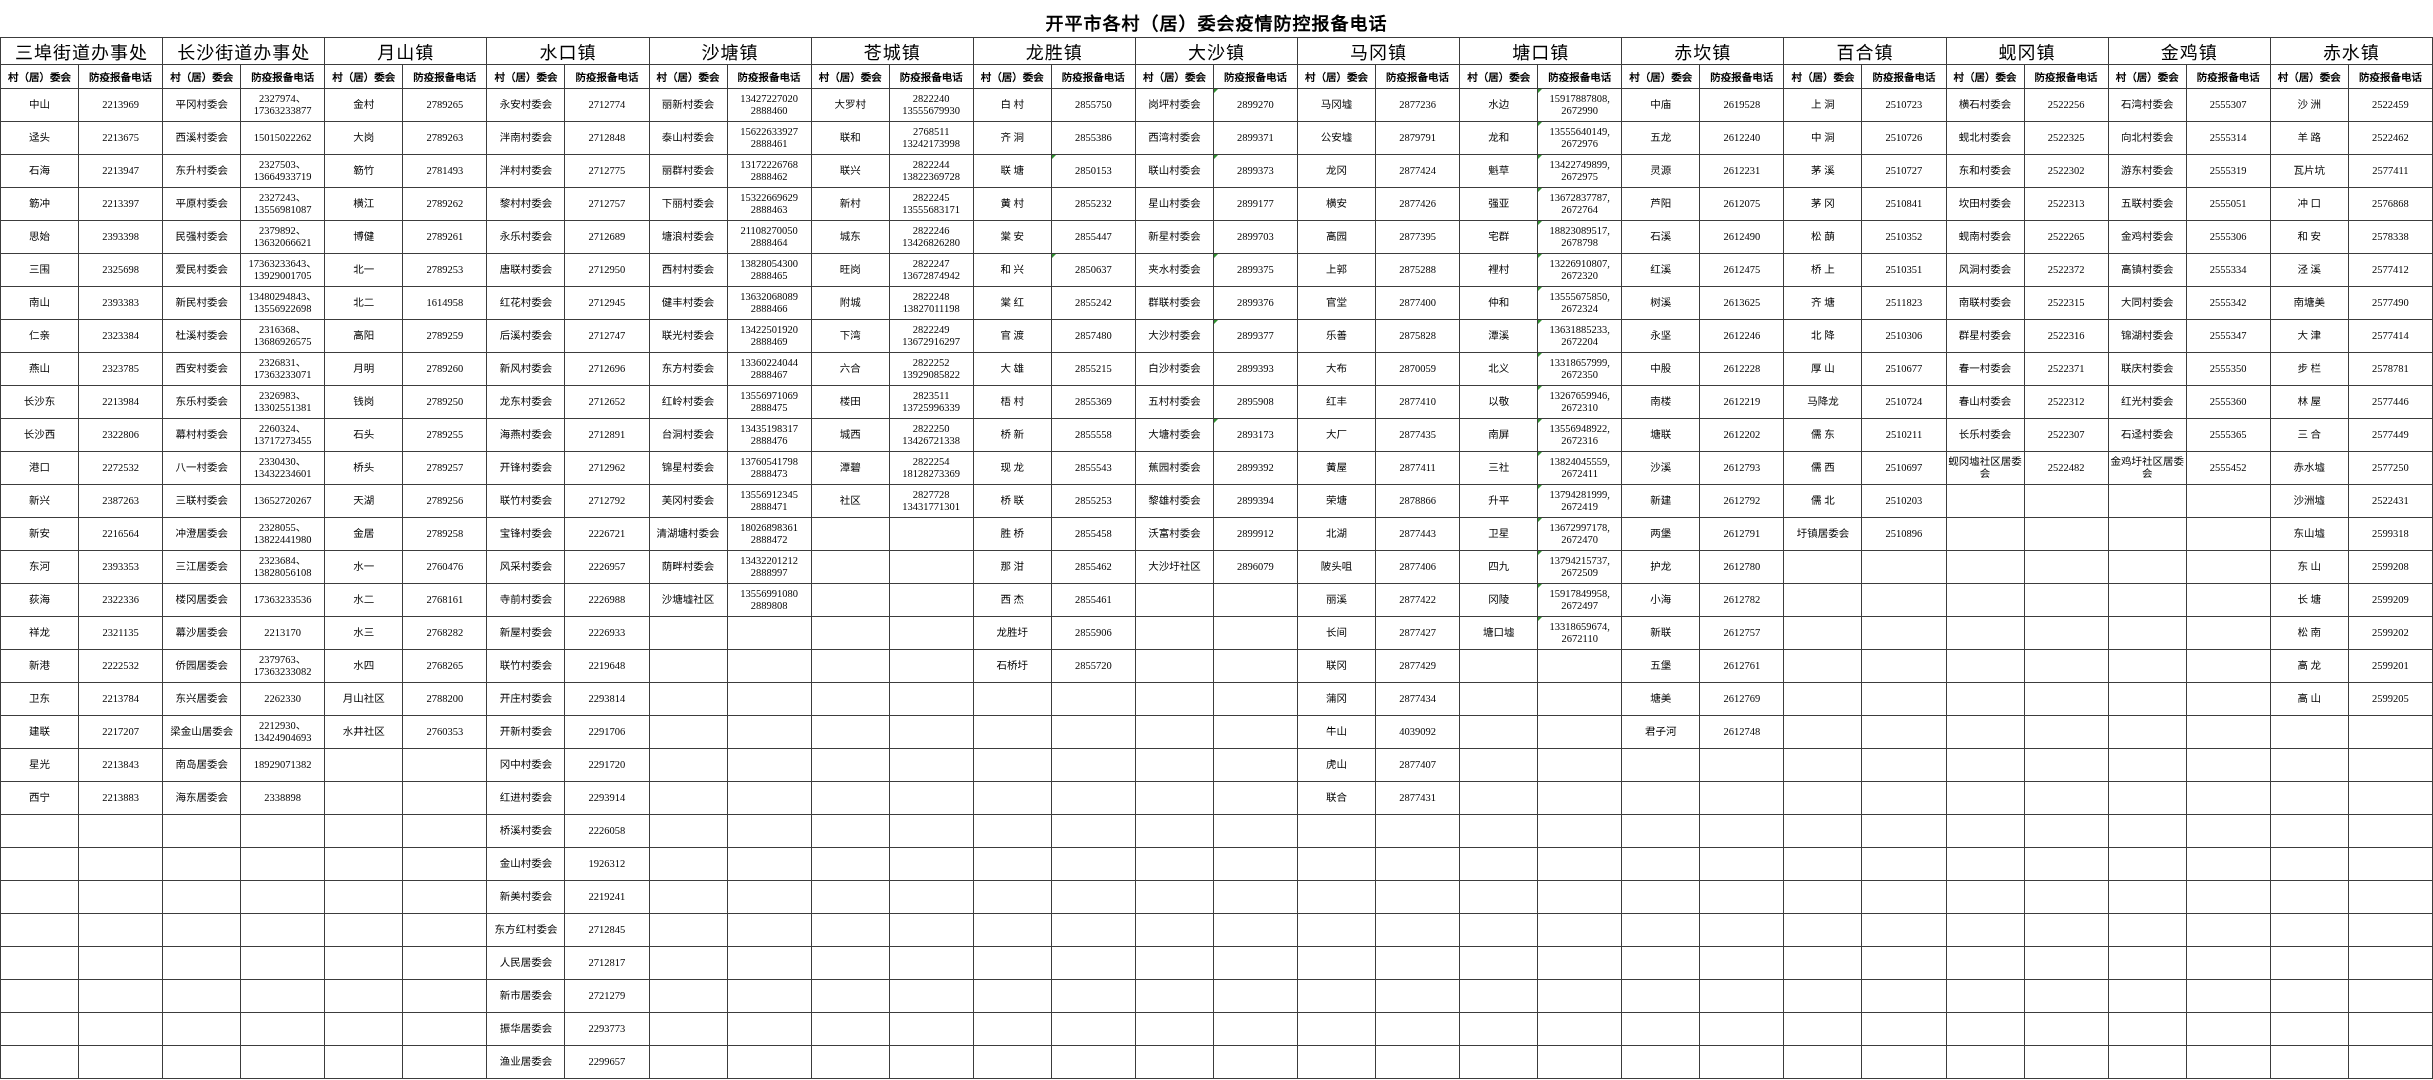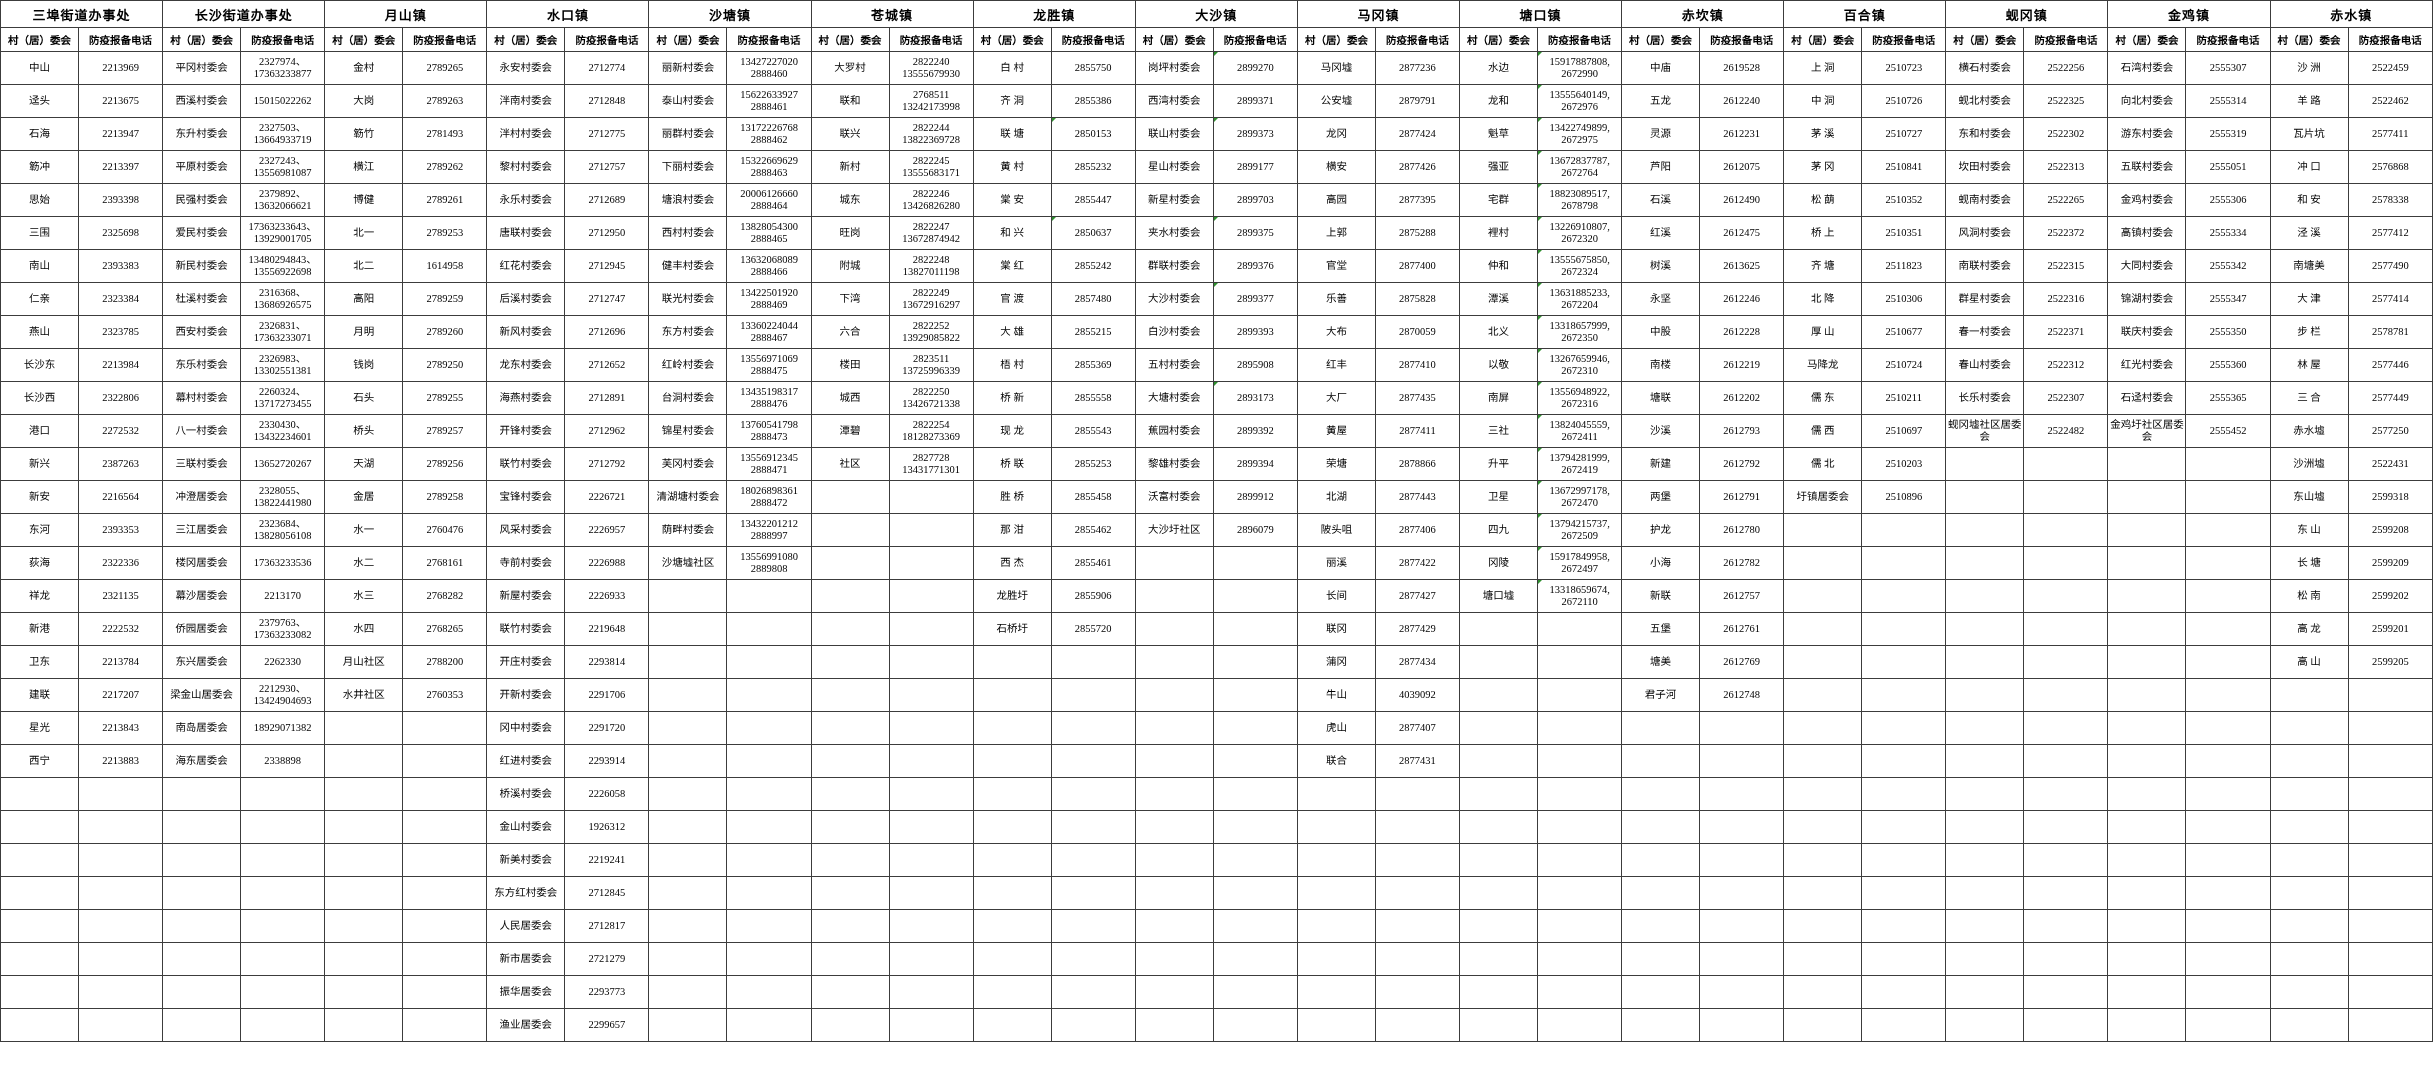--- a/index.html
+++ b/index.html
@@ -12,33 +12,34 @@
     text-align:center; font-size:18px; font-weight:bold;
     padding-top:9px; height:37px; letter-spacing:1px;
   }
   table.report {
     border-collapse:collapse; table-layout:fixed; width:2433px;
   }
   table.report th, table.report td {
     border:1px solid #3c3c3c; text-align:center; vertical-align:middle;
     overflow:hidden; padding:0 1px;
   }
-  tr.town-row th { font-size:13px; font-weight:bold; height:27px; letter-spacing:1px; }
+  tr.town-row th { font-size:18px; font-weight:normal; height:27px; letter-spacing:1px; }
   tr.colhead-row th { font-size:10.5px; font-weight:bold; height:24px; }
   td.village { font-size:10.5px; line-height:12px; height:33px; }
   td.phone   { font-size:10.5px; line-height:12px; white-space:pre-line; position:relative; }
   td.phone.mark::before {
     content:""; position:absolute; top:0; left:0; width:0; height:0;
     border-top:4px solid #2f8f2f; border-right:4px solid transparent;
   }
 </style>
 </head>
 <body>
 
 <div class="page">
+  <div class="title">开平市各村（居）委会疫情防控报备电话</div>
   <table class="report">
     <colgroup id="cg">
         <col style="width: 78px;">
         <col style="width: 84px;">
         <col style="width: 78px;">
         <col style="width: 84px;">
         <col style="width: 78px;">
         <col style="width: 84px;">
         <col style="width: 78px;">
         <col style="width: 84px;">
@@ -264,21 +265,21 @@
           <td class="village">思始</td>
           <td class="phone">2393398</td>
           <td class="village">民强村委会</td>
           <td class="phone">2379892、
 13632066621</td>
           <td class="village">博健</td>
           <td class="phone">2789261</td>
           <td class="village">永乐村委会</td>
           <td class="phone">2712689</td>
           <td class="village">塘浪村委会</td>
-          <td class="phone">20006126660
+          <td class="phone">21108270050
 2888464</td>
           <td class="village">城东</td>
           <td class="phone">2822246
 13426826280</td>
           <td class="village">棠 安</td>
           <td class="phone">2855447</td>
           <td class="village">新星村委会</td>
           <td class="phone">2899703</td>
           <td class="village">高园</td>
           <td class="phone">2877395</td>

